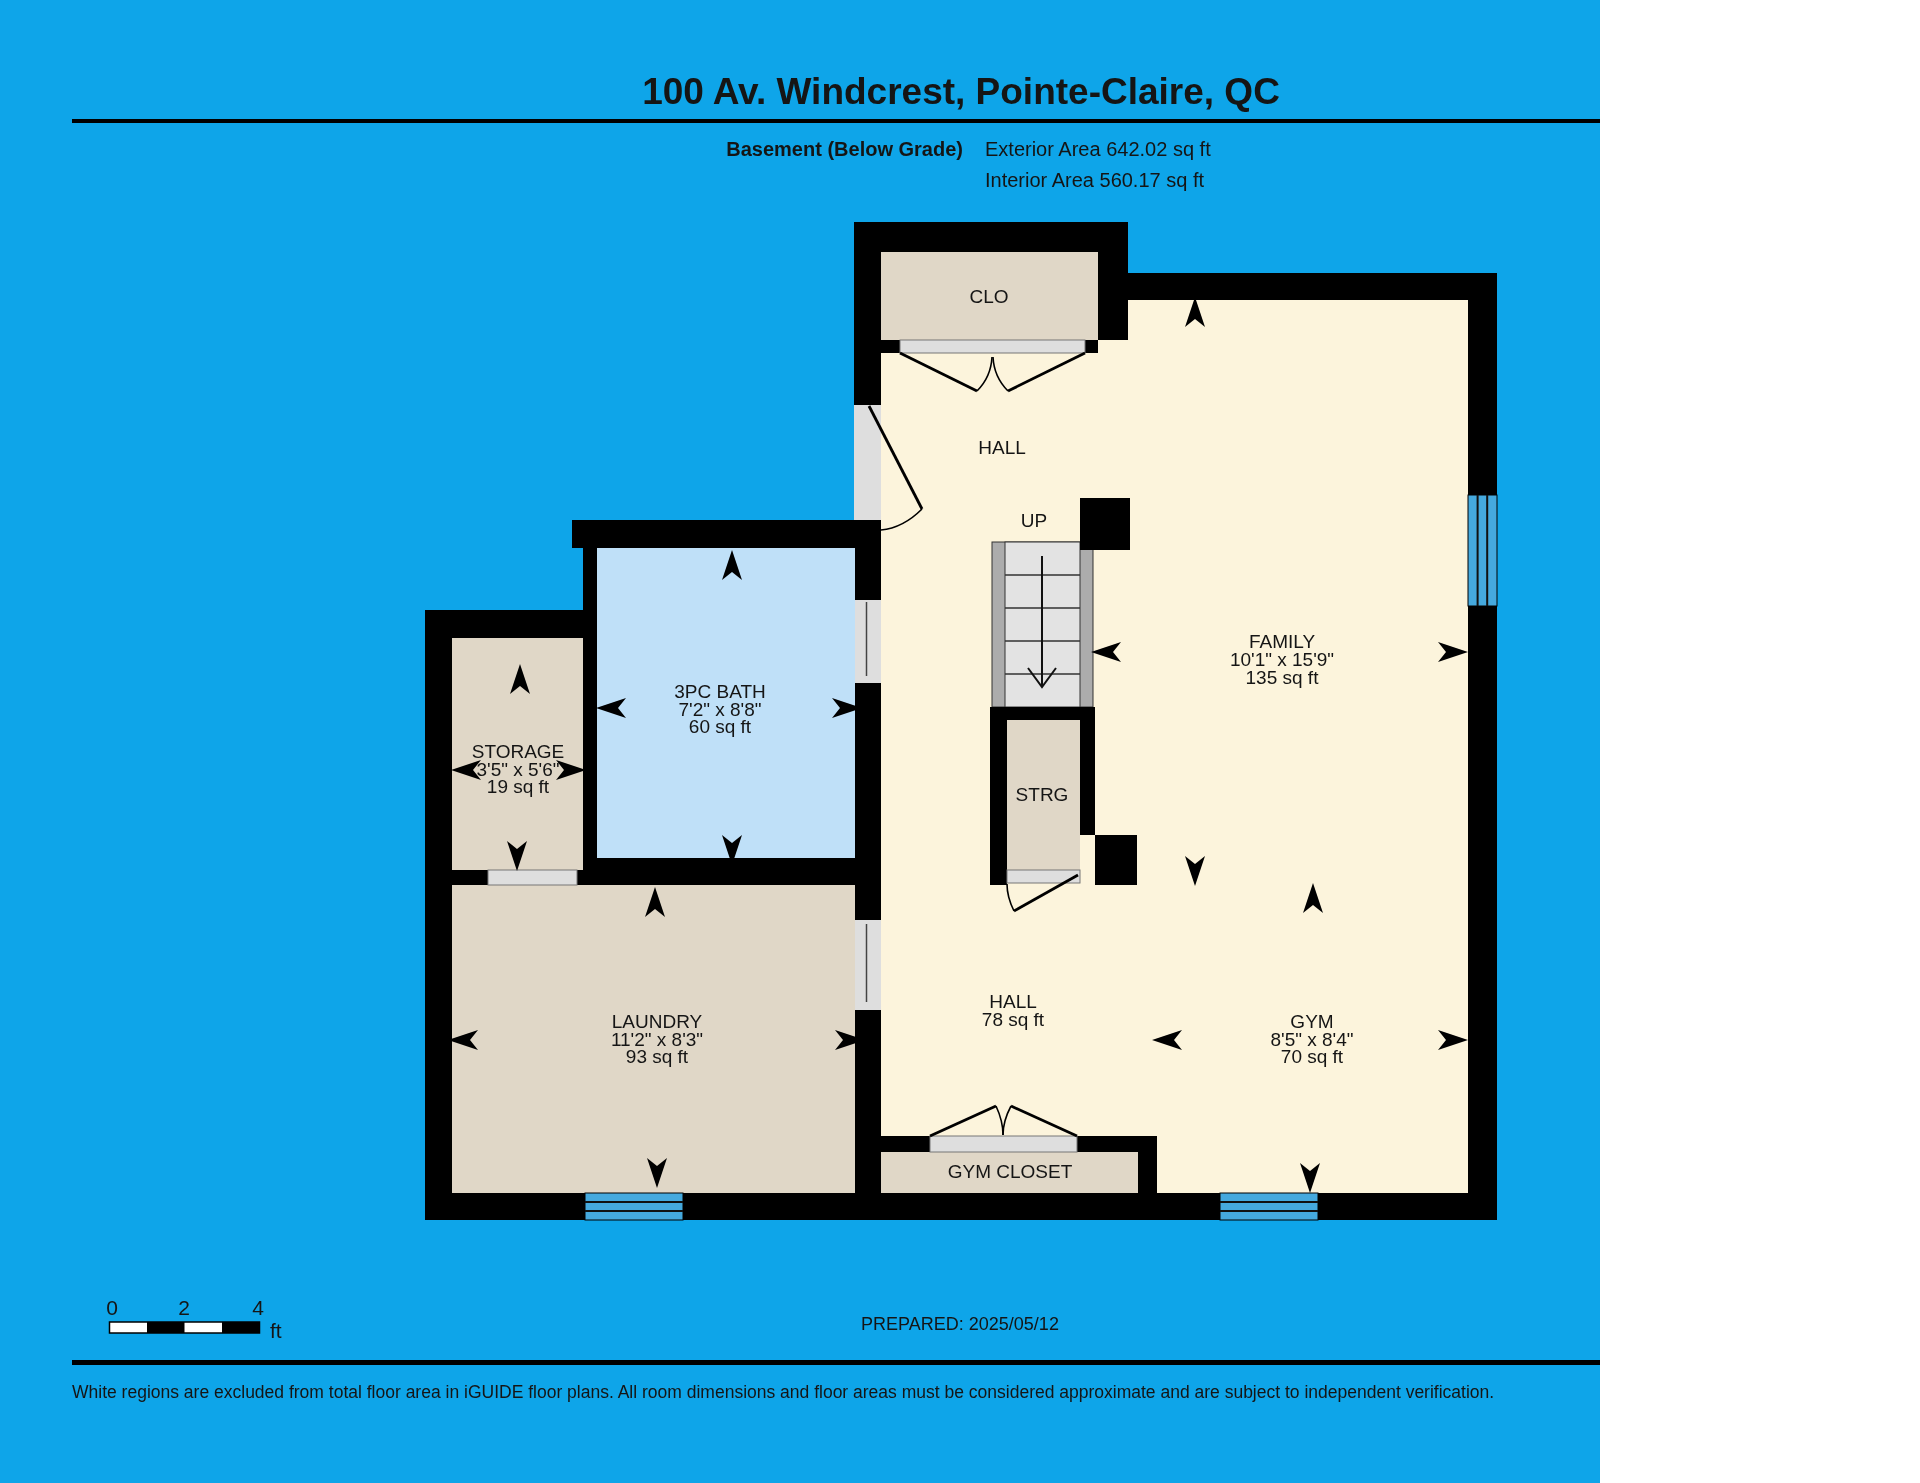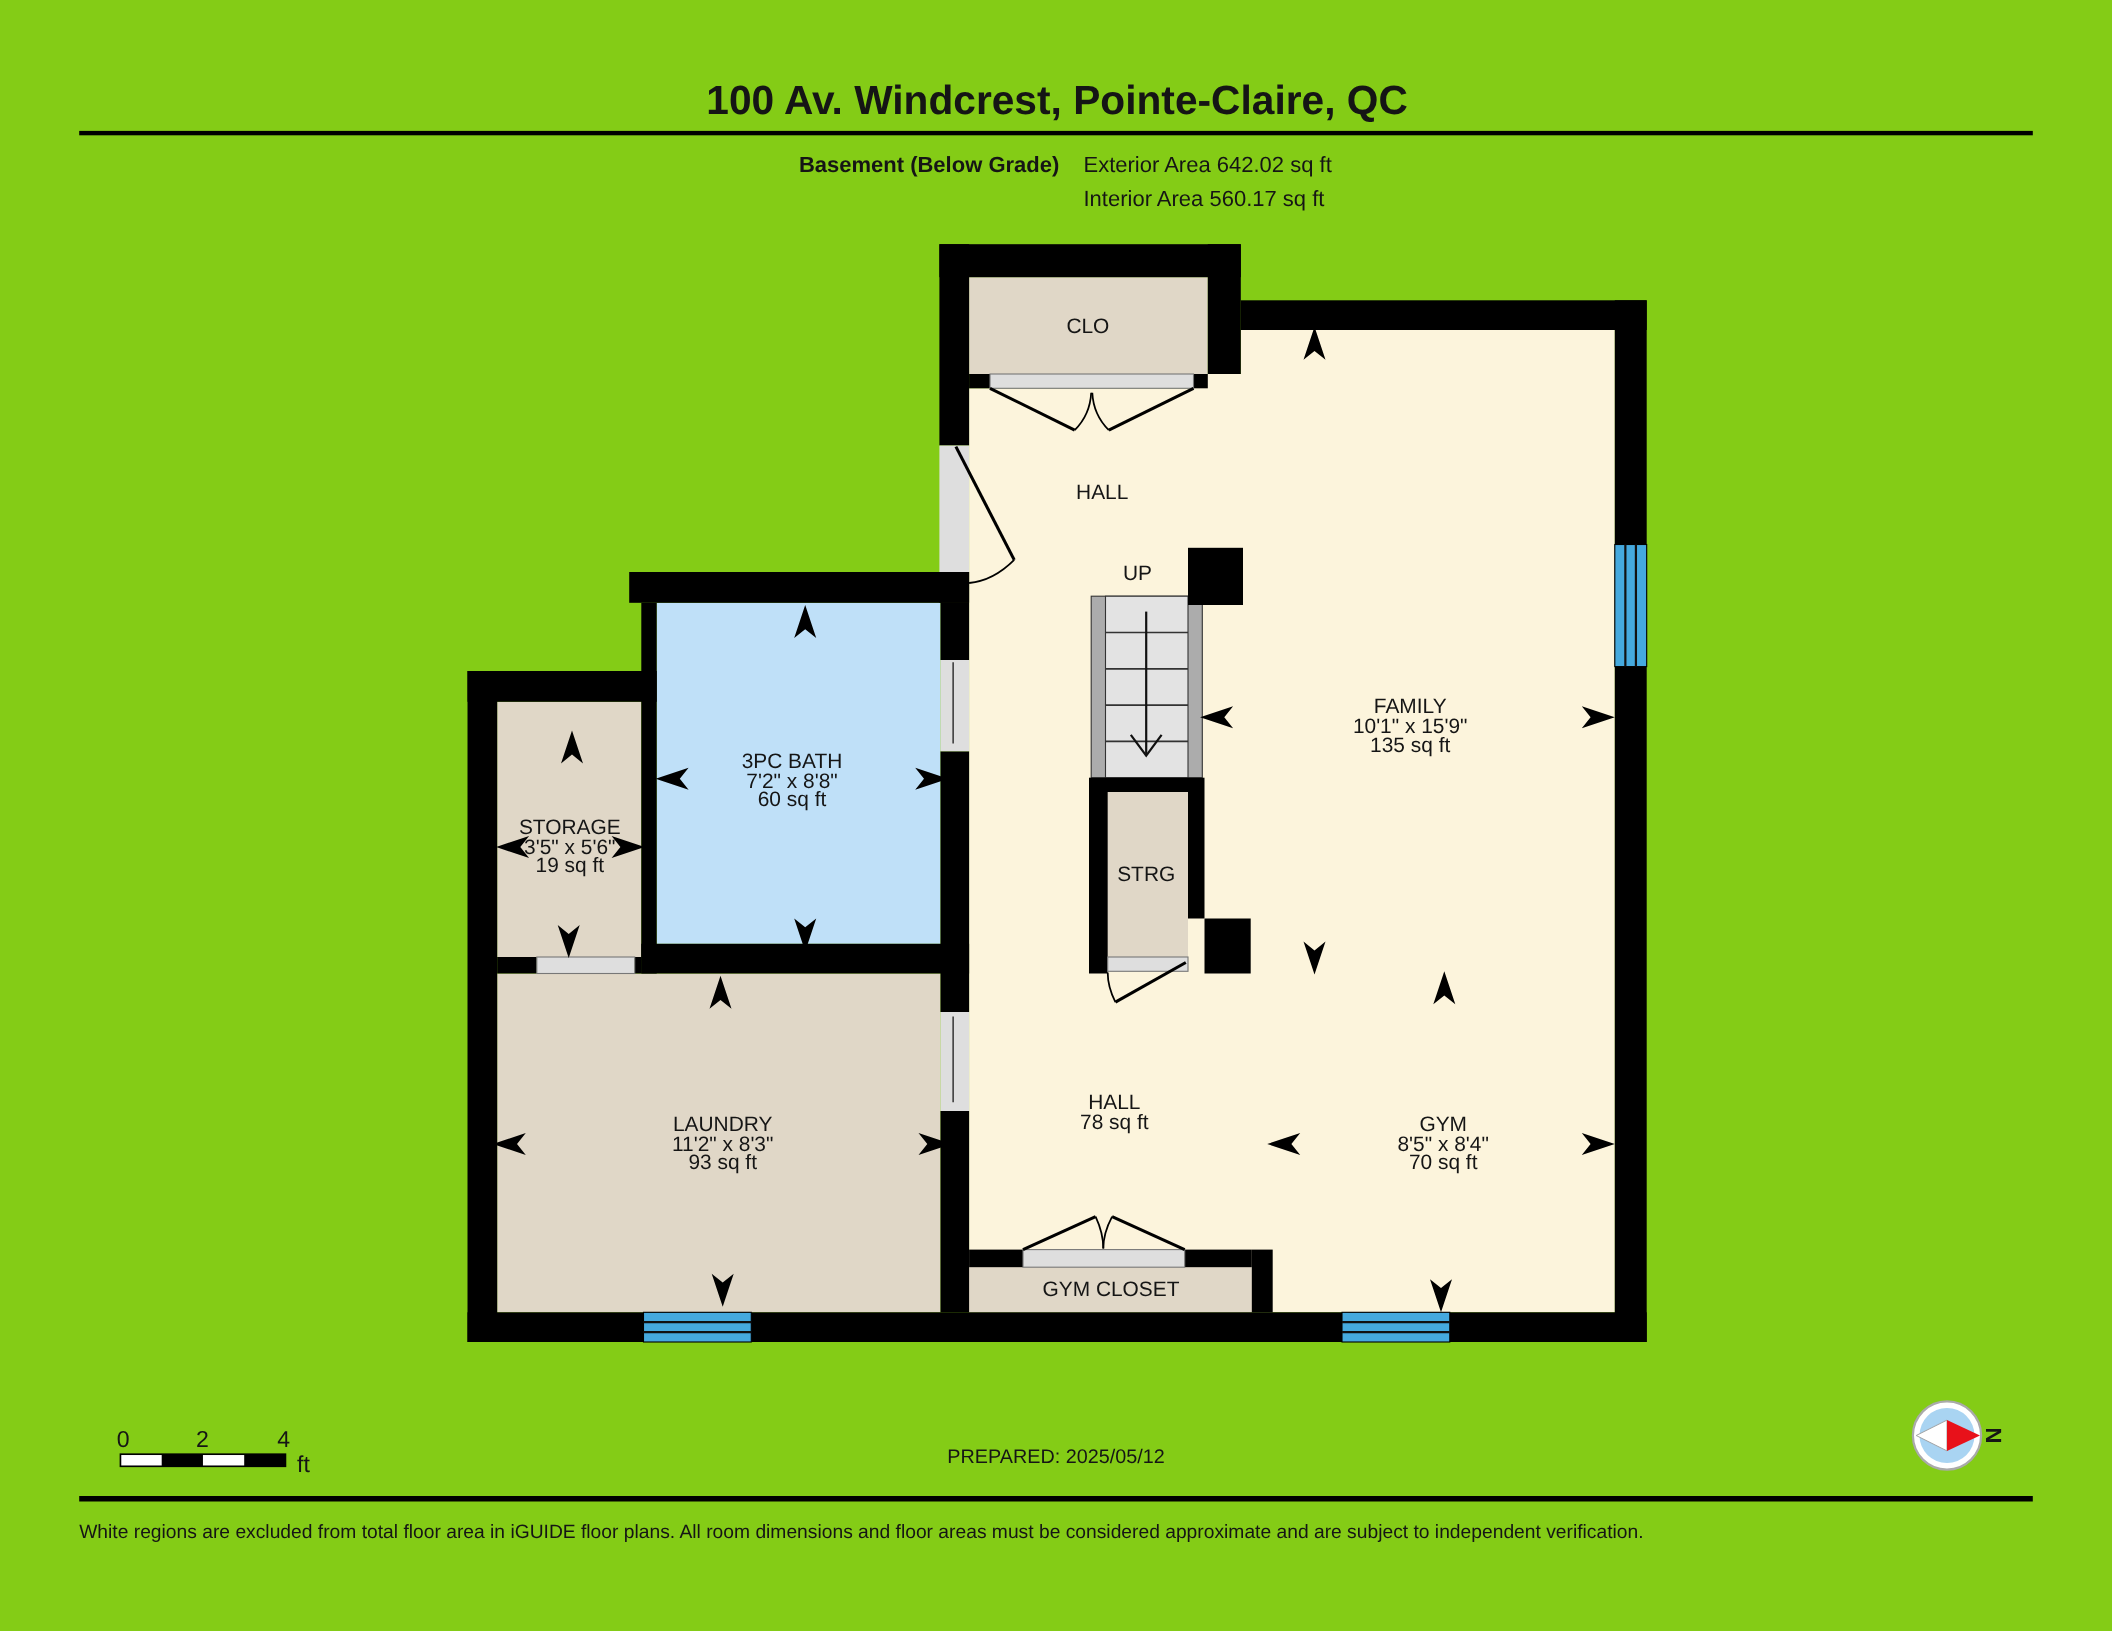--- a/index.html
+++ b/index.html
@@ -1,16 +1,16 @@
 <!DOCTYPE html>
 <html><head>
 <meta charset="utf-8">
 <style>
   html,body{margin:0;padding:0;background:#fff;}
-  #page{position:relative;width:1920px;height:1483px;background:#84cc16;overflow:hidden;}
+  #page{position:relative;width:1600px;height:1483px;background:#0ea5e9;overflow:hidden;}
   svg{display:block;}
   text{fill:#151515;font-family:"Liberation Sans", sans-serif;}
   .t-title{font-size:37px;font-weight:bold;}
   .t-sub-b{font-size:20px;font-weight:bold;}
   .t-sub{font-size:20px;}
   .t-room{font-size:19px;}
   .t-foot{font-size:17.5px;}
   .t-prep{font-size:18px;}
   .t-scale{font-size:21px;}
   .t-n{font-size:20px;font-weight:bold;}

